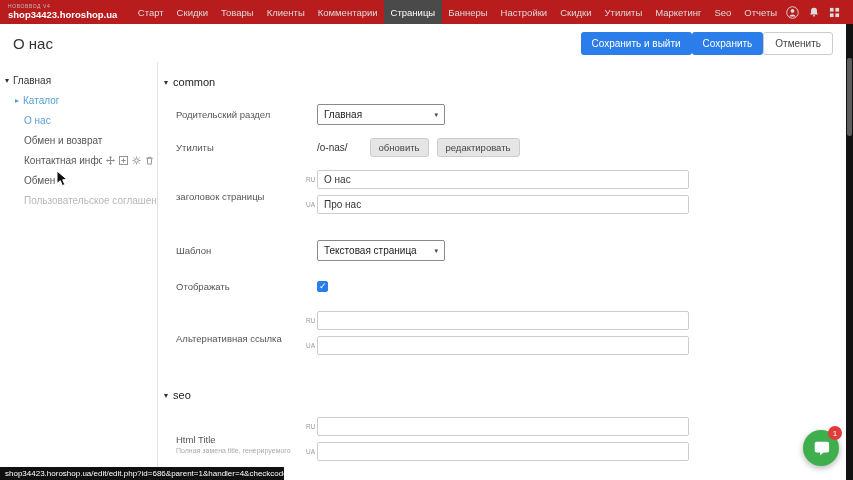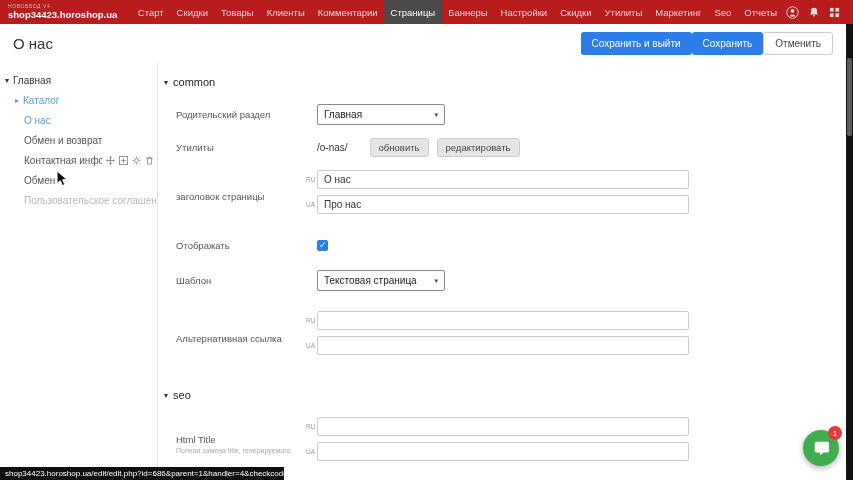--- a/index.html
+++ b/index.html
@@ -206,33 +206,33 @@
           <span class="lang">RU</span>
           <input class="tinput" value="О нас" style="">
         </div>
         <div class="irow">
           <span class="lang">UA</span>
           <input class="tinput" value="Про нас" style="">
         </div>
       </div>
     </div>
 
-    <div class="frow mb19">
-      <div class="flabel">Отображать</div>
-      <div class="checkbox checked"></div>
-    </div>
-
     <div class="frow mb20">
       <div class="flabel">Шаблон</div>
       <div class="selectbox">
         <span>Текстовая страница</span>
         <span class="chev">▾</span>
       </div>
     </div>
 
+    <div class="frow mb19">
+      <div class="flabel">Отображать</div>
+      <div class="checkbox checked"></div>
+    </div>
+
 
     <div class="frow pair mb28">
       <div class="flabel">Альтернативная ссылка</div>
       <div class="stack">
         <div class="irow">
           <span class="lang">RU</span>
           <input class="tinput" value="" style="">
         </div>
         <div class="irow">
           <span class="lang">UA</span>

